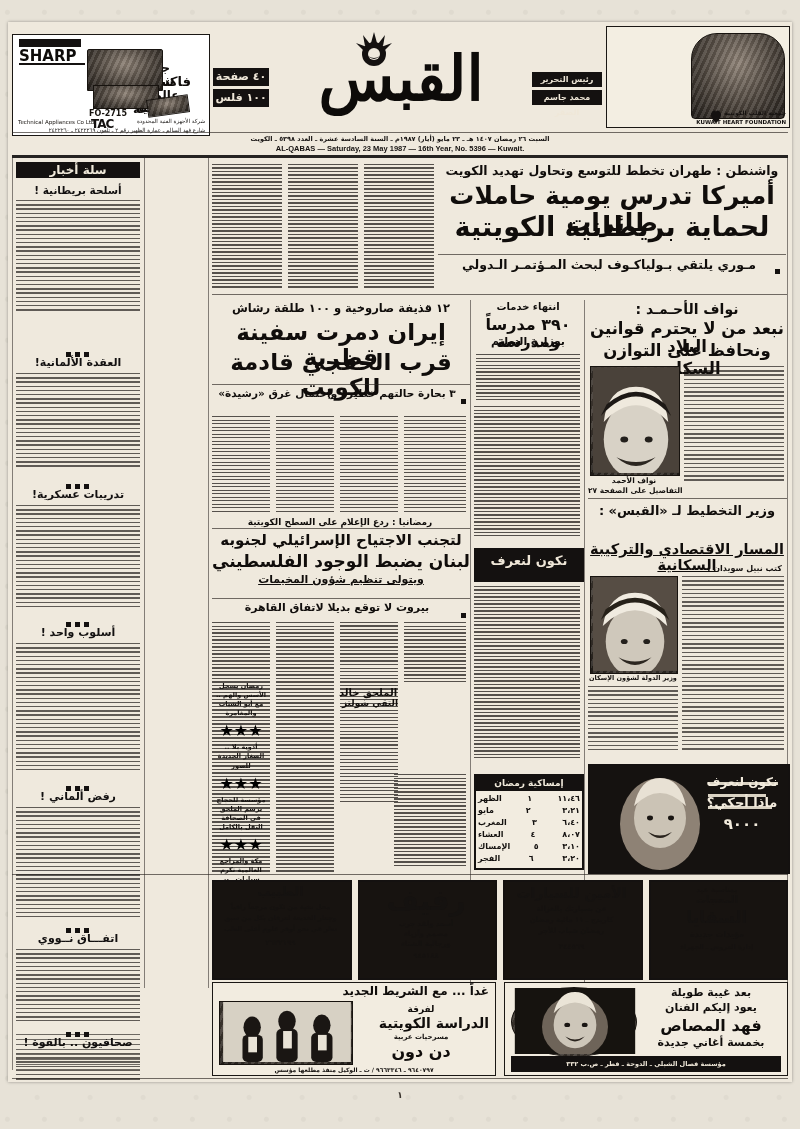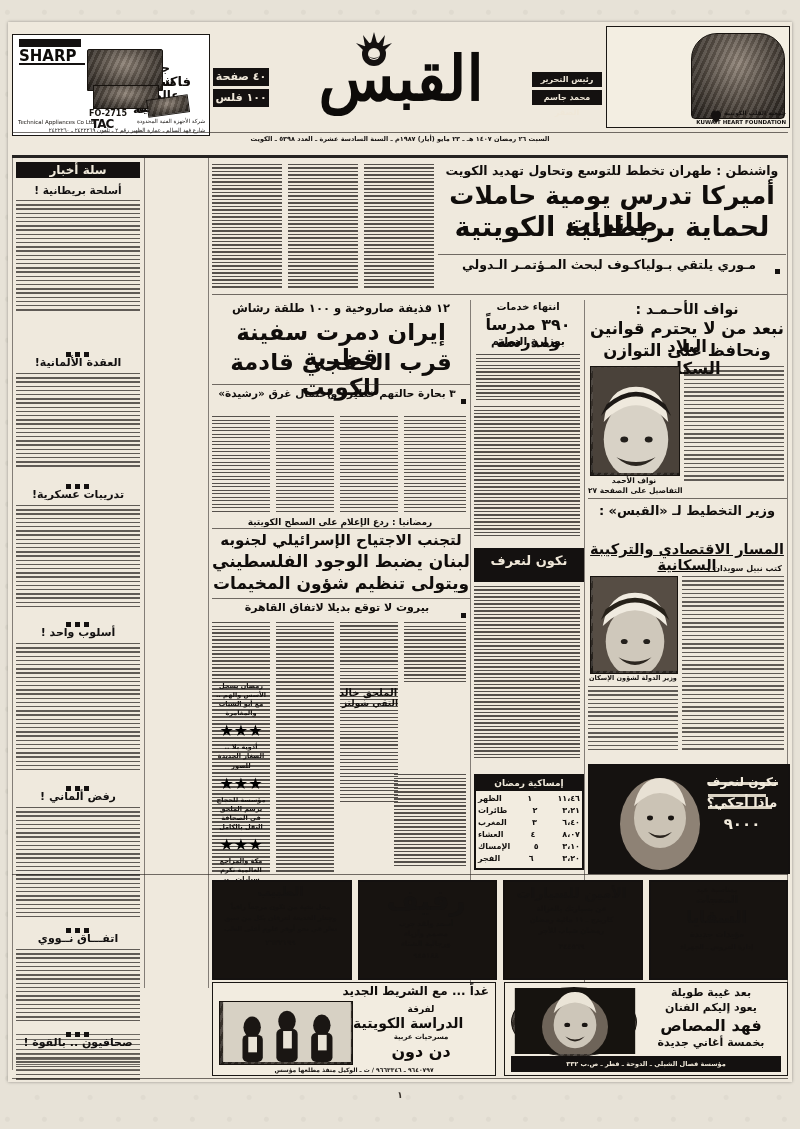--- a/index.html
+++ b/index.html
@@ -138,20 +138,21 @@
             </svg>
       </div>
       <div class="ar" style="position:absolute;right:3px;bottom:11px;font-size:6px;font-weight:bold;">جمعية القلب الكويتية</div>
       <div style="position:absolute;right:3px;bottom:2px;font-size:5.5px;font-weight:bold;color:#141110;">KUWAIT HEART FOUNDATION</div>
     </div>
   </div>
 
   <div class="hsep" style="left:4px;top:110px;width:776px;"></div>
   <div style="position:absolute;left:4px;top:113px;width:776px;height:22px;">
     <div class="ar" style="position:absolute;left:0;top:0;width:776px;text-align:center;font-size:6.5px;font-weight:bold;color:#141110;">السبت ٢٦ رمضان ١٤٠٧ هـ ـ ٢٣ مايو (أيار) ١٩٨٧م ـ السنة السادسة عشرة ـ العدد ٥٣٩٨ ـ الكويت</div>
+    <div style="position:absolute;left:0;top:9px;width:776px;text-align:center;font-size:7.5px;font-weight:bold;color:#141110;font-family:'Liberation Sans',sans-serif;direction:ltr;">AL-QABAS — Saturday, 23 May 1987 — 16th Year, No. 5396 — Kuwait.</div>
   </div>
   <div class="thick" style="position:absolute;left:4px;top:133px;width:776px;"></div>
 
   <div class="colsep" style="left:4px;top:136px;height:912px;"></div>
   <div class="colsep" style="left:136px;top:136px;height:830px;"></div>
   <div class="colsep" style="left:200px;top:136px;height:830px;"></div>
   <div class="colsep" style="left:779px;top:136px;height:912px;"></div>
 
   <div style="position:absolute;left:6px;top:140px;width:128px;height:820px;">
     <div style="position:absolute;left:2px;top:0px;width:124px;height:16px;background:#141110;"></div>
@@ -289,21 +290,21 @@
     <div class="dbox" style="position:absolute;left:0;top:142px;width:106px;height:30px;background:#141110;">
       <div class="ar" style="position:absolute;left:0;top:3px;width:106px;text-align:center;color:#efe7d8;font-size:13px;font-weight:bold;">نكون لنعرف</div>
     </div>
     <div class="body-lines tight" style="position:absolute;left:0;top:180px;width:106px;height:172px;"></div>
   </div>
 
   <div class="hsep" style="left:204px;top:506px;width:258px;"></div>
   <div style="position:absolute;left:204px;top:510px;width:258px;height:84px;">
     <div class="ar hl" style="position:absolute;right:0;top:0px;width:258px;font-size:15px;text-align:center;">لتجنب الاجتياح الإسرائيلي لجنوبه</div>
     <div class="ar hl" style="position:absolute;right:0;top:20px;width:258px;font-size:17px;text-align:center;">لبنان يضبط الوجود الفلسطيني</div>
-    <div class="ar hl" style="position:absolute;right:0;top:42px;width:258px;font-size:17px;text-align:center;">ويتولى تنظيم شؤون المخيمات</div>
+    <div class="ar hl" style="position:absolute;right:0;top:42px;width:258px;font-size:11px;text-align:center;text-decoration:underline;">ويتولى تنظيم شؤون المخيمات</div>
     <div class="hsep" style="left:0;top:66px;width:258px;"></div>
     <div class="ar hl" style="position:absolute;right:10px;top:70px;width:246px;font-size:11px;text-align:center;">بيروت لا توقع بديلا لاتفاق القاهرة</div>
     <div style="position:absolute;right:2px;top:73px;"><span class="sq"></span></div>
   </div>
 
   <div style="position:absolute;left:204px;top:600px;width:256px;height:252px;">
     <div class="body-lines tight" style="position:absolute;left:0;top:0;width:58px;height:250px;"></div>
     <div class="body-lines tight" style="position:absolute;left:64px;top:0;width:58px;height:250px;"></div>
     <div class="body-lines tight" style="position:absolute;left:128px;top:0;width:58px;height:180px;"></div>
     <div class="body-lines tight" style="position:absolute;left:192px;top:0;width:62px;height:60px;"></div>
@@ -333,21 +334,21 @@
     <div class="ar" style="position:absolute;left:0;top:0;width:106px;height:15px;line-height:15px;text-align:center;color:#f0e9da;font-size:9px;font-weight:bold;">إمساكية رمضان</div>
     <div style="position:absolute;left:2px;top:17px;width:102px;">
       <div style="display:flex;justify-content:space-between;font-size:8px;font-weight:bold;color:#141110;line-height:12px;">
         <span>١١،٤٦</span>
         <span>١</span>
         <span class="ar">الظهر</span>
       </div>
       <div style="display:flex;justify-content:space-between;font-size:8px;font-weight:bold;color:#141110;line-height:12px;">
         <span>٣،٢١</span>
         <span>٢</span>
-        <span class="ar">طائرات</span>
+        <span class="ar">مايو</span>
       </div>
       <div style="display:flex;justify-content:space-between;font-size:8px;font-weight:bold;color:#141110;line-height:12px;">
         <span>٦،٤٠</span>
         <span>٣</span>
         <span class="ar">المغرب</span>
       </div>
       <div style="display:flex;justify-content:space-between;font-size:8px;font-weight:bold;color:#141110;line-height:12px;">
         <span>٨،٠٧</span>
         <span>٤</span>
         <span class="ar">العشاء</span>
@@ -445,21 +446,21 @@
               <rect x="91" y="32" width="22" height="30" rx="5"></rect>
         </g>
         <g fill="#e9e3d6">
           <rect x="26" y="36" width="9" height="16"></rect>
               <rect x="62" y="30" width="9" height="18"></rect>
               <rect x="98" y="34" width="9" height="16"></rect>
         </g>
       </svg>
     </div>
     <div class="ar hl" style="position:absolute;right:6px;top:22px;width:136px;font-size:9px;text-align:center;">لفرقة</div>
-    <div class="ar hl" style="position:absolute;right:6px;top:33px;width:136px;font-size:14px;text-align:left;">الدراسة الكويتية</div>
+    <div class="ar hl" style="position:absolute;right:6px;top:33px;width:136px;font-size:14px;text-align:right;">الدراسة الكويتية</div>
     <div class="ar" style="position:absolute;right:6px;top:50px;width:136px;font-size:7px;text-align:center;font-weight:bold;">مسرحيات عربية</div>
     <div class="ar hl" style="position:absolute;right:6px;top:60px;width:136px;font-size:16px;text-align:center;">دن دون</div>
     <div class="ar" style="position:absolute;right:6px;bottom:2px;width:270px;font-size:6px;text-align:center;font-weight:bold;">٩٦٤٠٧٩٧ ـ ٩٦٦٣٣٤٦ / ت ـ الوكيل منفذ مطلعها مؤسس</div>
   </div>
 
   <div class="box" style="position:absolute;left:496px;top:960px;width:282px;height:92px;background:#f2ece0;">
     <div class="photo" style="position:absolute;left:6px;top:4px;width:124px;height:68px;border-radius:50%;">
       <svg viewBox="0 0 124 68" width="122" height="66" style="display:block">
         <rect width="124" height="68" fill="#16130f"></rect>
         <ellipse cx="62" cy="40" rx="34" ry="32" fill="#6e6459"></ellipse>

